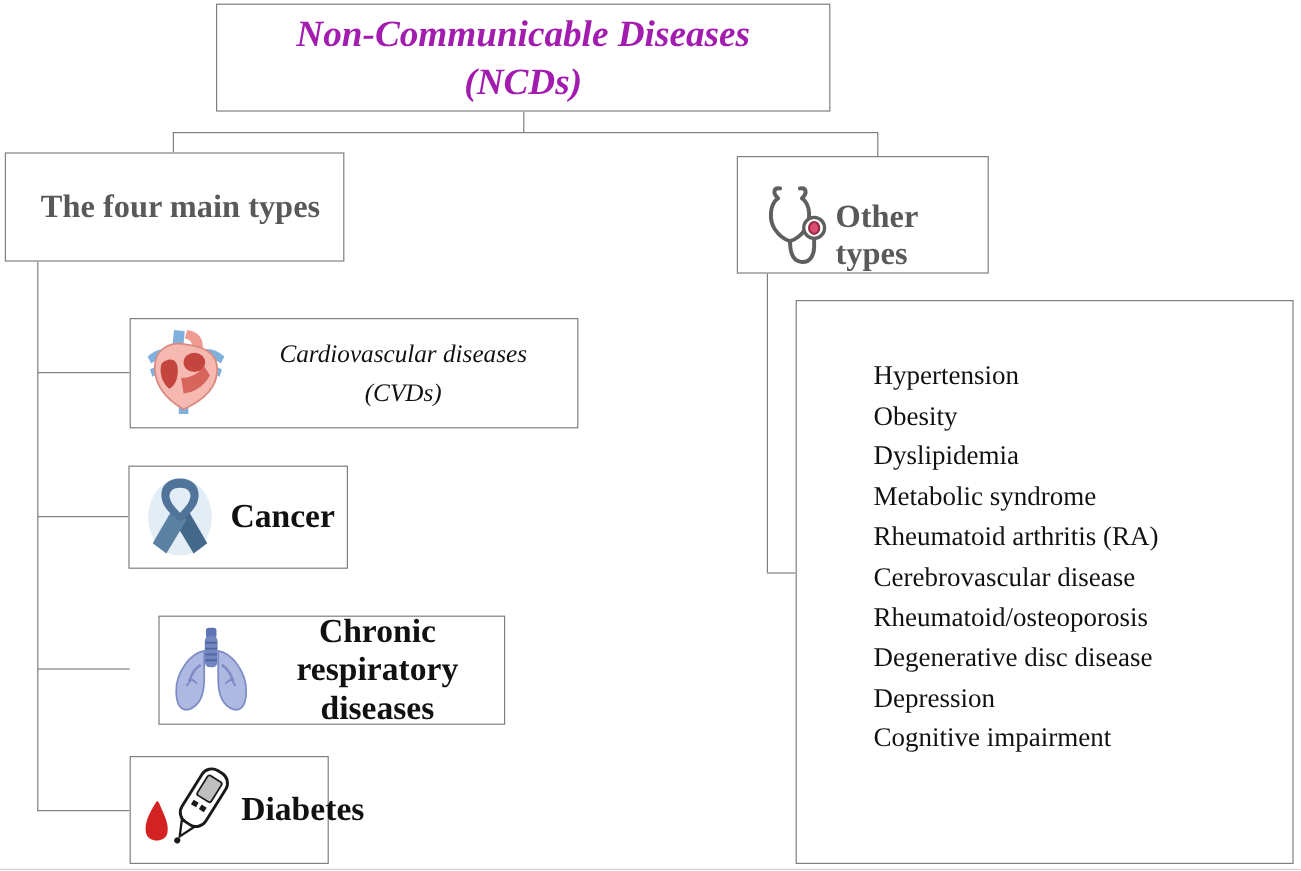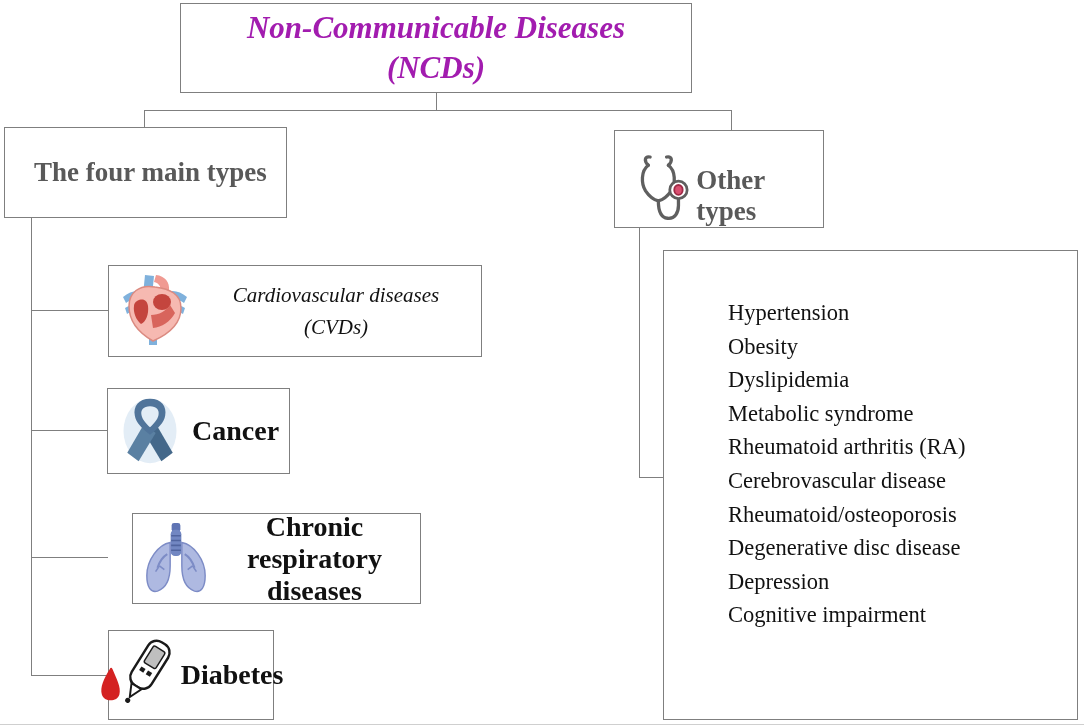--- a/index.html
+++ b/index.html
@@ -25,21 +25,21 @@
 
   .item-box{display:flex;align-items:center;}
   .item-box .icon-wrap{flex:0 0 92px;display:flex;justify-content:center;align-items:center;}
   .item-box .lbl{flex:1;text-align:center;font-size:28px;line-height:32px;font-weight:bold;padding-right:10px;}
   .cvd-box{left:108px;top:265px;width:374px;height:92px;}
   .cvd-box .lbl{font-weight:normal;font-size:21px;font-style:italic;}
   .cancer-box{left:107px;top:388px;width:183px;height:86px;}
   .cancer-box .icon-wrap{flex:0 0 84px;}
   .resp-box{left:108px;top:513px;width:289px;height:91px;margin-left:24px;}
   .resp-box .icon-wrap{flex:0 0 86px;}
-  .diabetes-box{left:108px;top:630px;width:166px;height:90px;justify-content:center;}
+  .diabetes-box{left:108px;top:630px;width:166px;height:90px;}
   .diabetes-box .icon-wrap{flex:0 0 92px;}
 
   .list-box{left:663px;top:250px;width:415px;height:470px;padding:45px 10px 0 64px;}
   .list-box .li{font-size:22.5px;line-height:33.6px;white-space:nowrap;}
 
   .bottom-edge{position:absolute;left:0;top:724px;width:1084px;height:1px;background:#cfcfcf;}
 </style>
 </head>
 <body>
 

